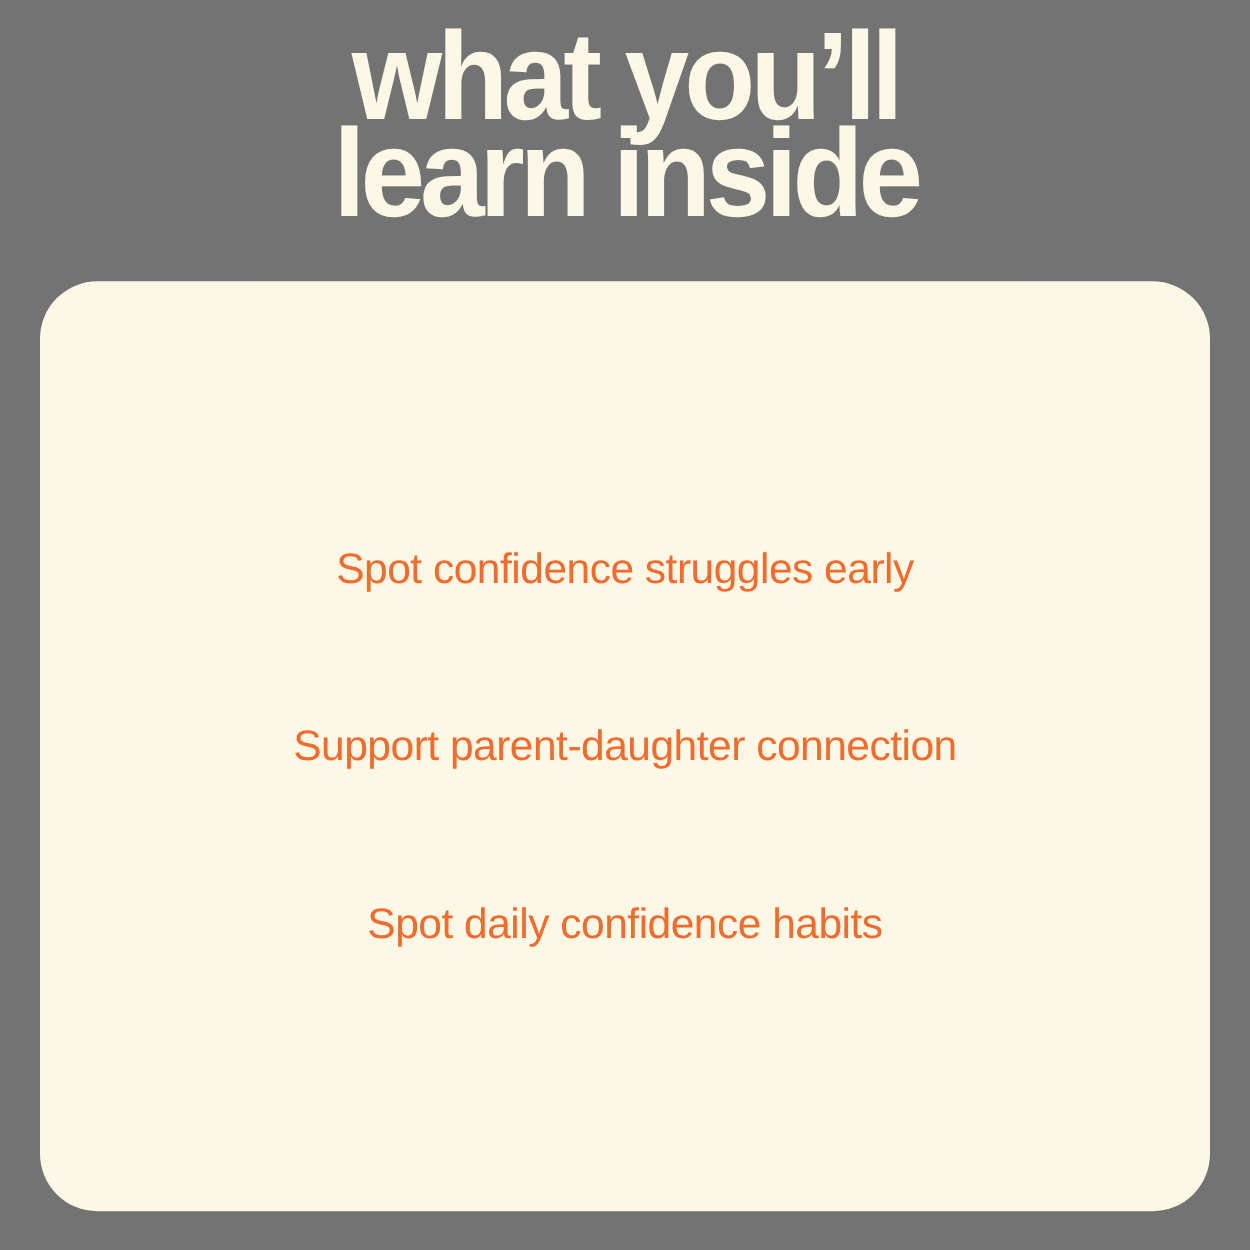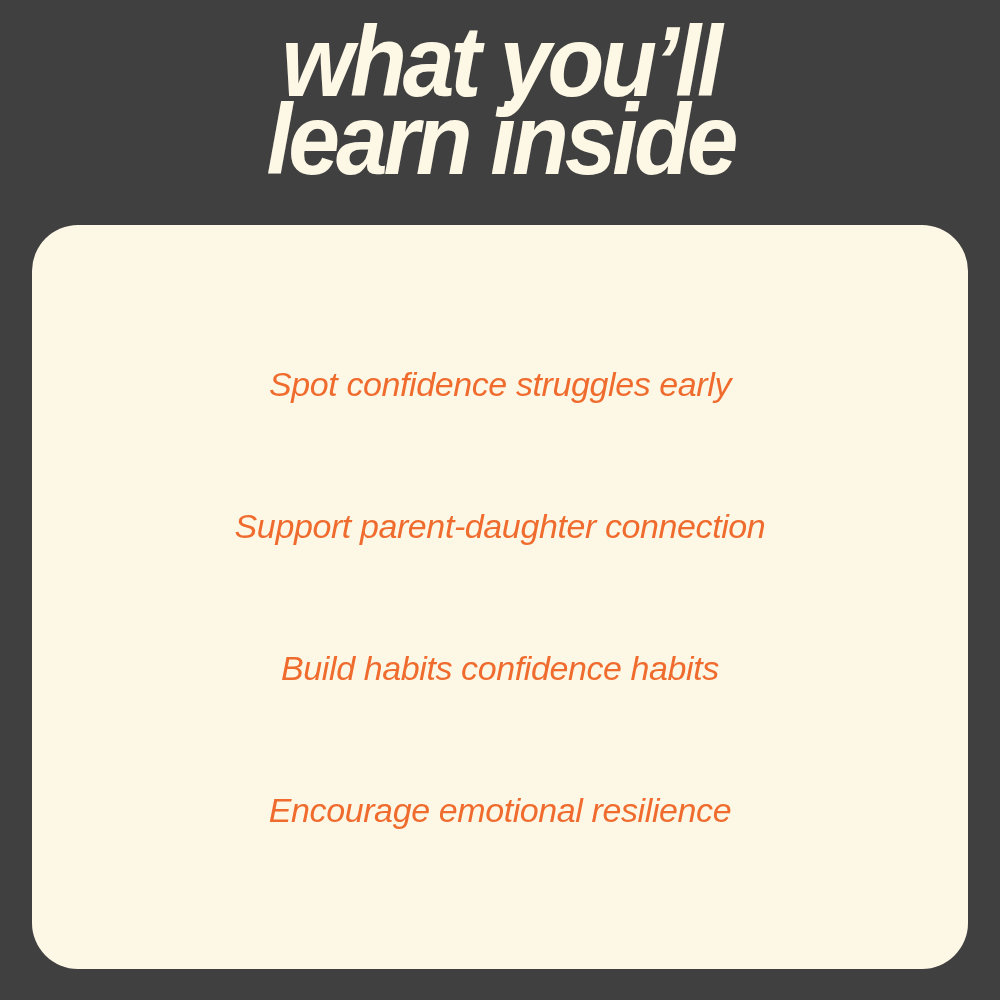--- a/index.html
+++ b/index.html
@@ -15,22 +15,21 @@
     background: #9a6cfa;
     font-family: "Liberation Sans", sans-serif;
     position: relative;
   }
 
   #poster {
     position: absolute;
     inset: 0;
     width: 1000px;
     height: 1000px;
-    background: #404040;
-    font-style: italic;
+    background: #737373;
   }
 
   
   .heading {
     position: absolute;
     top: 0;
     left: 0;
     width: 1000px;
     height: 225px;
     display: flex;
@@ -113,21 +112,18 @@
 
   <div class="card">
     <ul class="benefit-list">
       <li class="benefit-item">
         <span class="benefit-text">Spot confidence struggles early</span>
       </li>
       <li class="benefit-item">
         <span class="benefit-text">Support parent-daughter connection</span>
       </li>
       <li class="benefit-item">
-        <span class="benefit-text">Build habits confidence habits</span>
-      </li>
-      <li class="benefit-item">
-        <span class="benefit-text">Encourage emotional resilience</span>
+        <span class="benefit-text">Spot daily confidence habits</span>
       </li>
     </ul>
   </div>
 
 </div>
 
 </body></html>

